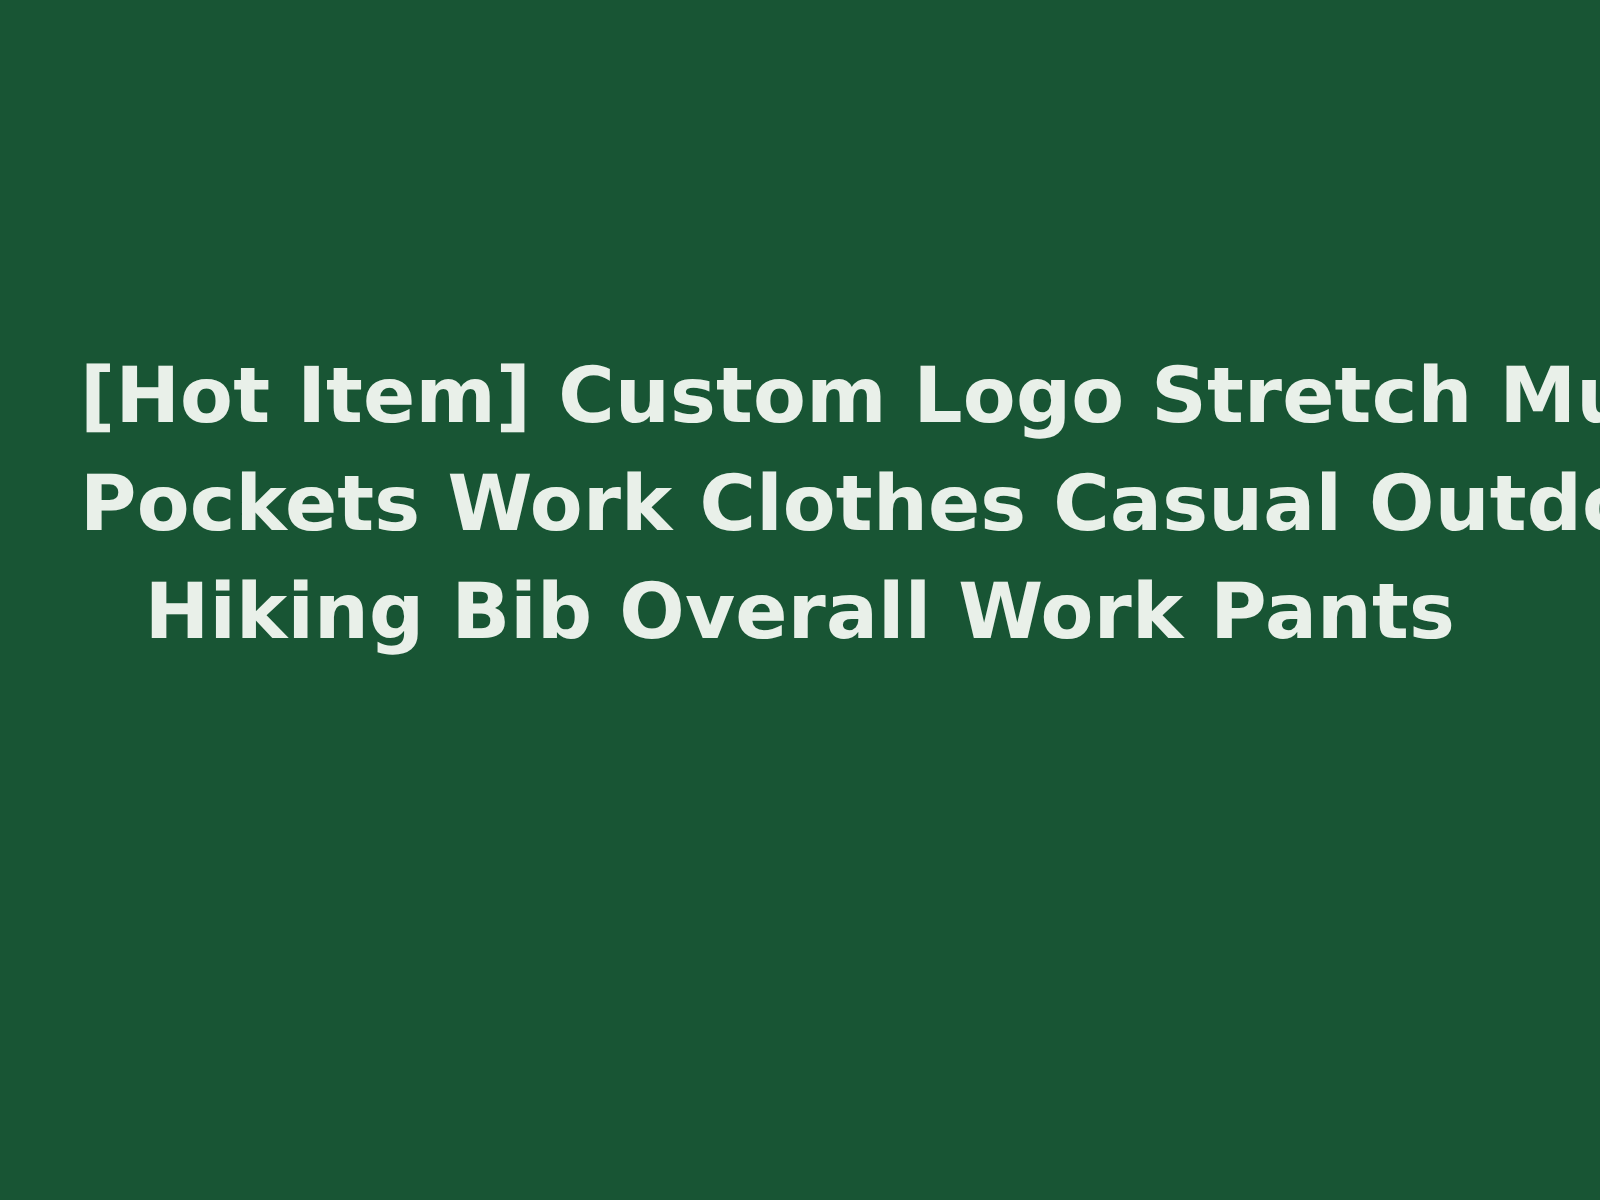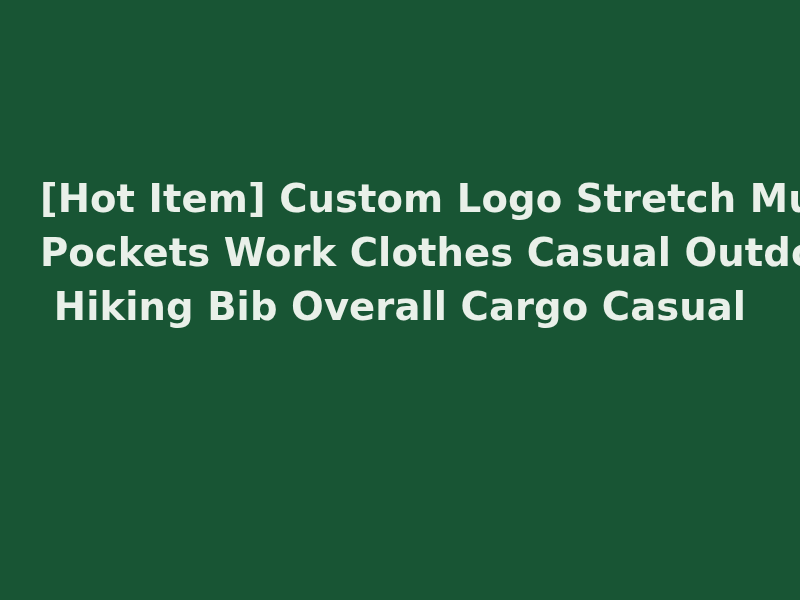--- a/index.html
+++ b/index.html
@@ -44,16 +44,16 @@
   }
 </style>
 </head>
 <body>
 
 <div id="product-title-card" style="background: rgb(24, 85, 52);">
 
   <div id="title-block">
     <span class="title-line" style="color: rgb(233, 240, 233);">[Hot Item] Custom Logo Stretch Multi</span>
     <span class="title-line" style="color: rgb(233, 240, 233);">Pockets Work Clothes Casual Outdoor</span>
-    <span class="title-line" style="color: rgb(233, 240, 233);">Hiking Bib Overall Cargo Casual</span>
+    <span class="title-line" style="color: rgb(233, 240, 233);">Hiking Bib Overall Work Pants</span>
   </div>
 
 </div>
 
 </body></html>

